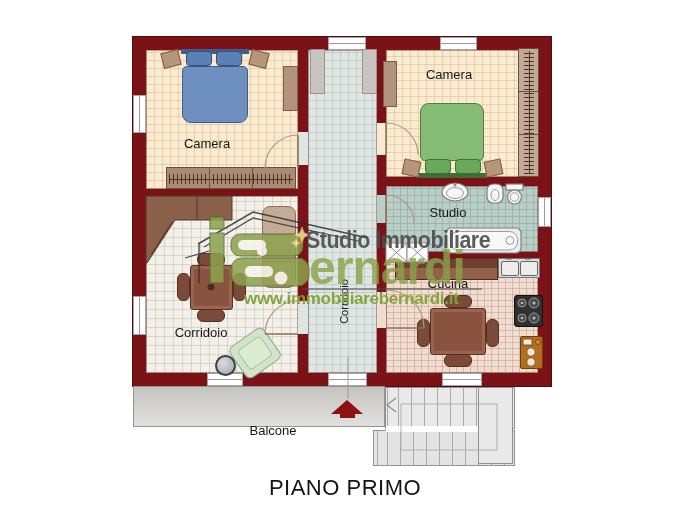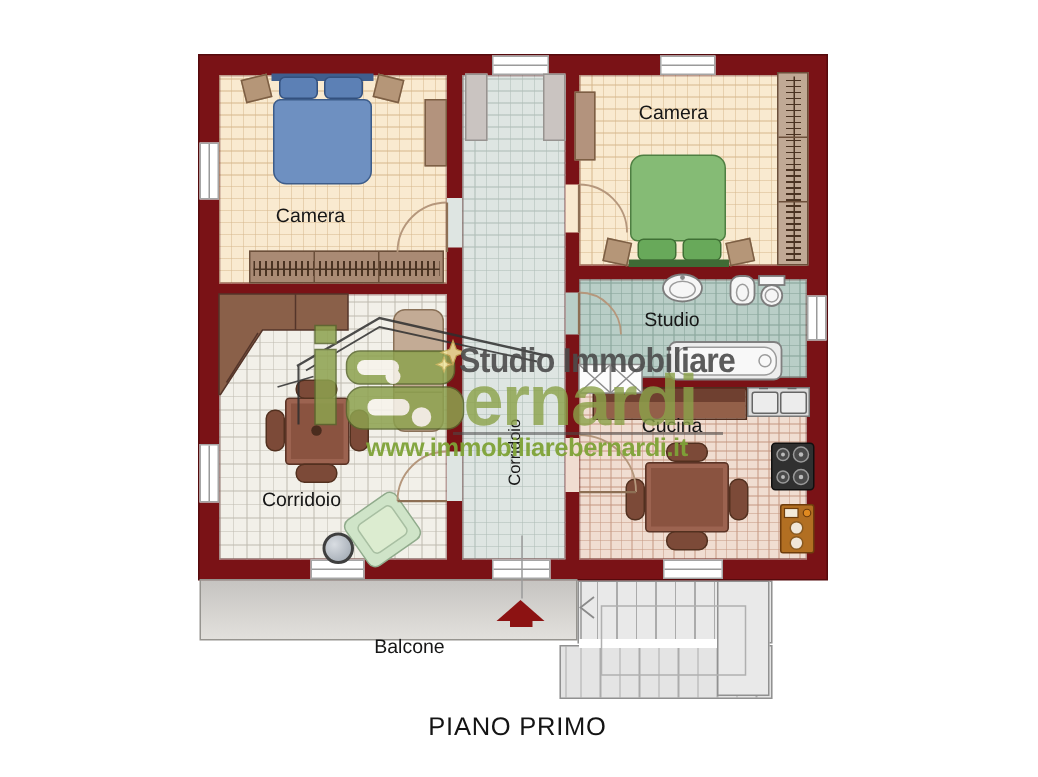--- a/index.html
+++ b/index.html
@@ -216,21 +216,21 @@
     </g>
   </svg>
 
   <div class="roomlabel" style="left:172px;top:136px;width:70px;">Camera</div>
   <div class="roomlabel" style="left:417px;top:67px;width:64px;">Camera</div>
   <div class="roomlabel" style="left:418px;top:205px;width:60px;">Studio</div>
   <div class="roomlabel" style="left:418px;top:276px;width:60px;">Cucina</div>
   <div class="roomlabel" style="left:165px;top:325px;width:72px;">Corridoio</div>
   <div class="roomlabel" style="left:309px;top:295px;width:70px;height:13px;font-size:11px;line-height:13px;transform:rotate(-90deg);">Corridoio</div>
   <div class="roomlabel" style="left:238px;top:399px;width:70px;margin-top:24px;">Balcone</div>
-  <div class="roomlabel" style="left:245px;top:475px;width:200px;font-size:17px;letter-spacing:.5px;color:#141414;">PIANO PRIMO</div>
+  <div class="roomlabel" style="left:245px;top:475px;width:200px;font-size:22px;letter-spacing:.5px;color:#141414;">PIANO PRIMO</div>
 
   <svg id="wm-svg" width="692" height="518" viewBox="0 0 692 518">
     <g opacity="0.85">
       <g>
         <path d="M198,244 L253,212 L368,238" fill="none" stroke="#2f2f2f" stroke-width="1.6"></path>
         <path d="M204,247 L253,218 L358,241" fill="none" stroke="#2f2f2f" stroke-width="1.2"></path>
         <line x1="199" y1="244" x2="199" y2="283" stroke="#2f2f2f" stroke-width="1.4"></line>
         <line x1="185" y1="258" x2="209" y2="251" stroke="#2f2f2f" stroke-width="1.2"></line>
 
         <rect x="210" y="217" width="14" height="12" fill="#8da24f" stroke="#5a682e"></rect>

